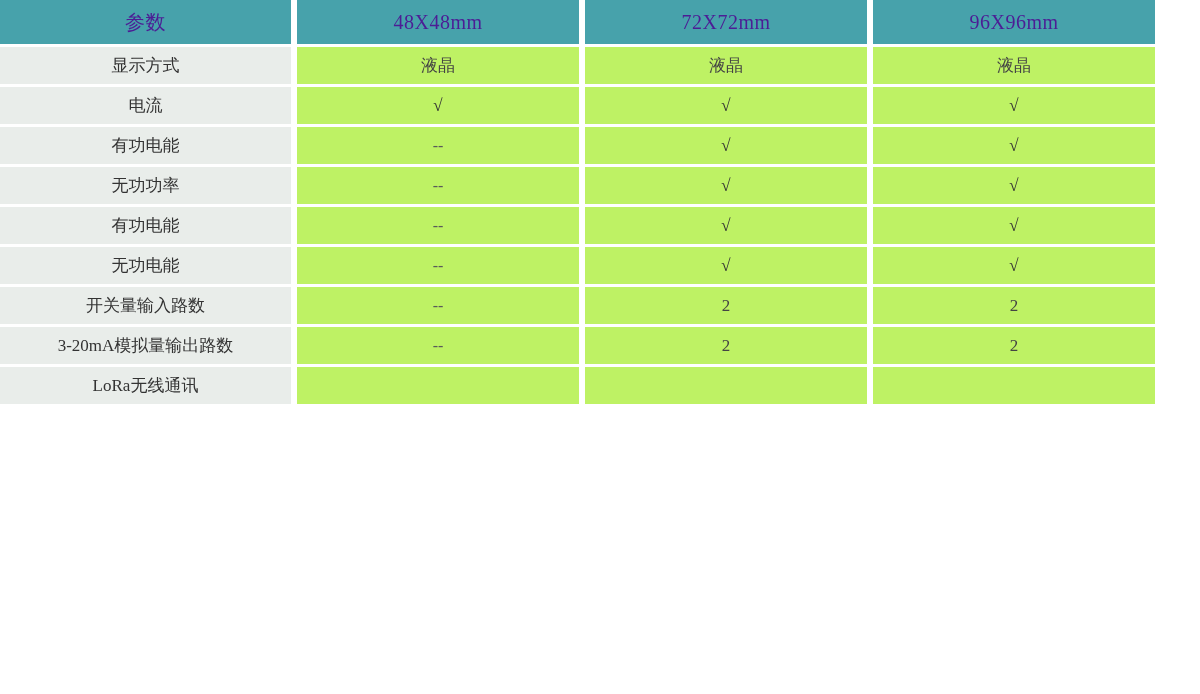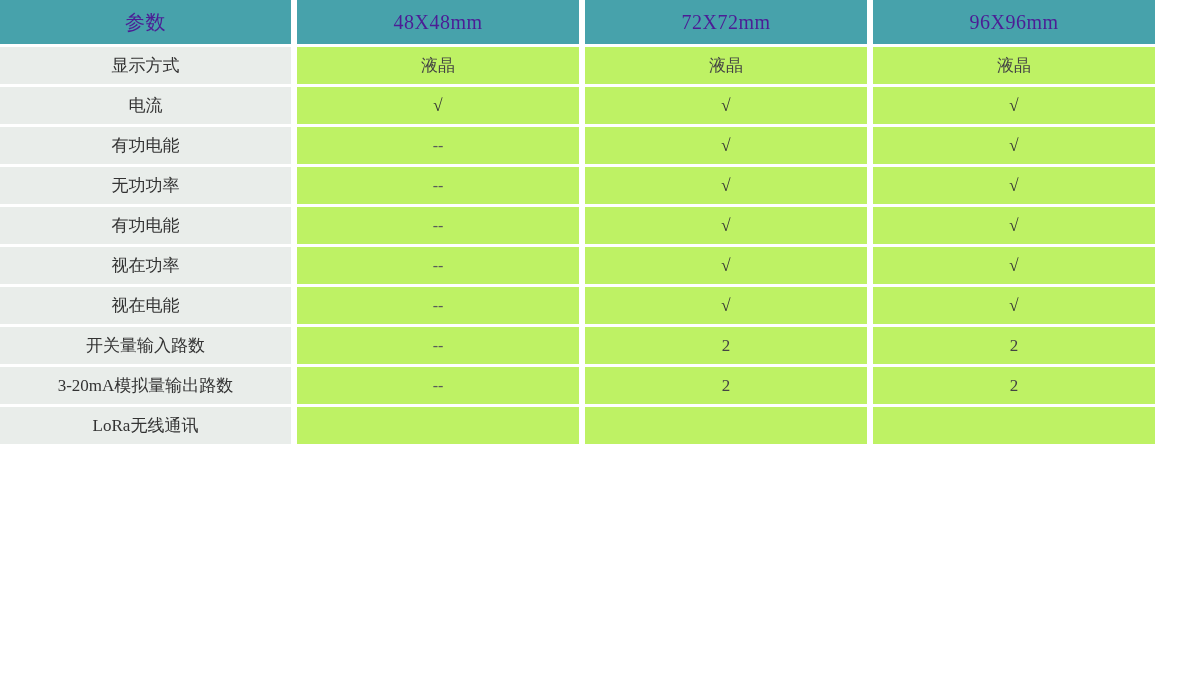--- a/index.html
+++ b/index.html
@@ -116,27 +116,21 @@
       <td class="value-cell"><span class="mark-check">√</span></td>
       <td class="value-cell"><span class="mark-check">√</span></td>
     </tr>
     <tr>
       <td class="param-cell">有功电能</td>
       <td class="value-cell"><span class="mark-dash">--</span></td>
       <td class="value-cell"><span class="mark-check">√</span></td>
       <td class="value-cell"><span class="mark-check">√</span></td>
     </tr>
     <tr>
-      <td class="param-cell">视在功率</td>
-      <td class="value-cell"><span class="mark-dash">--</span></td>
-      <td class="value-cell"><span class="mark-check">√</span></td>
-      <td class="value-cell"><span class="mark-check">√</span></td>
-    </tr>
-    <tr>
-      <td class="param-cell">视在电能</td>
+      <td class="param-cell">无功电能</td>
       <td class="value-cell"><span class="mark-dash">--</span></td>
       <td class="value-cell"><span class="mark-check">√</span></td>
       <td class="value-cell"><span class="mark-check">√</span></td>
     </tr>
     <tr>
       <td class="param-cell">开关量输入路数</td>
       <td class="value-cell"><span class="mark-dash">--</span></td>
       <td class="value-cell"><span class="mark-num">2</span></td>
       <td class="value-cell"><span class="mark-num">2</span></td>
     </tr>

